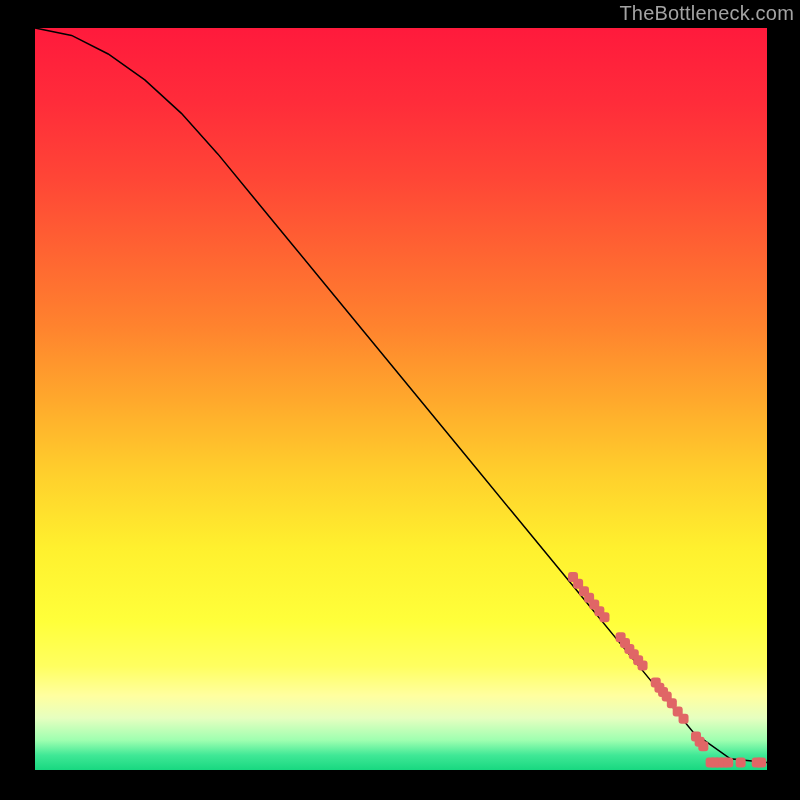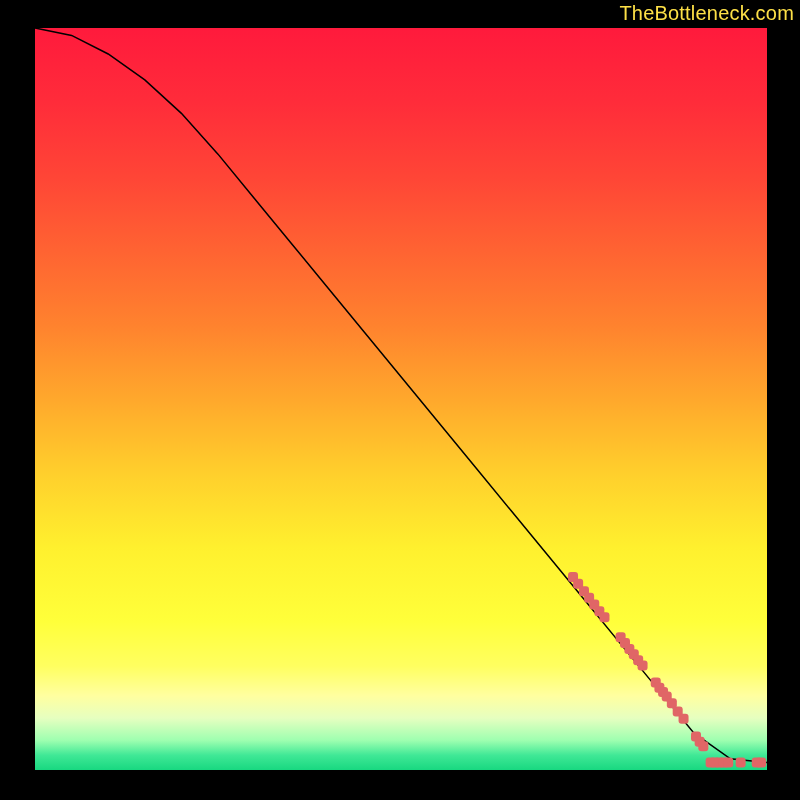--- a/index.html
+++ b/index.html
@@ -14,21 +14,21 @@
   .outer {
     position: relative;
     width: 800px;
     height: 800px;
     background: #000;
   }
   .attribution {
     position: absolute;
     top: 2px;
     right: 6px;
-    color: #fde047;
+    color: #a3a3a3;
     font-size: 20px;
     font-weight: 500;
     letter-spacing: 0.2px;
   }
   svg {
     display: block;
   }
 </style>
 </head>
 <body>

